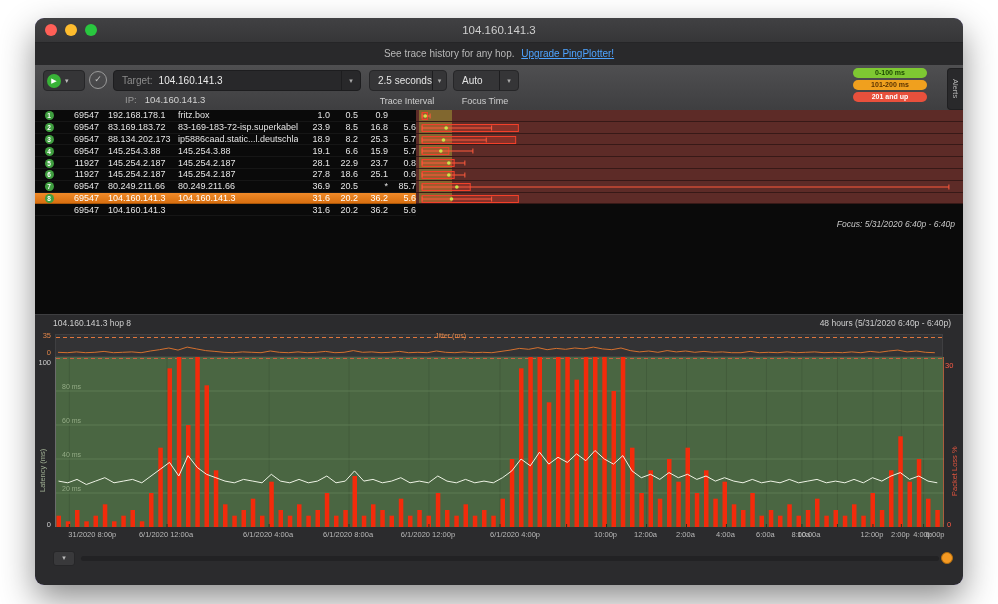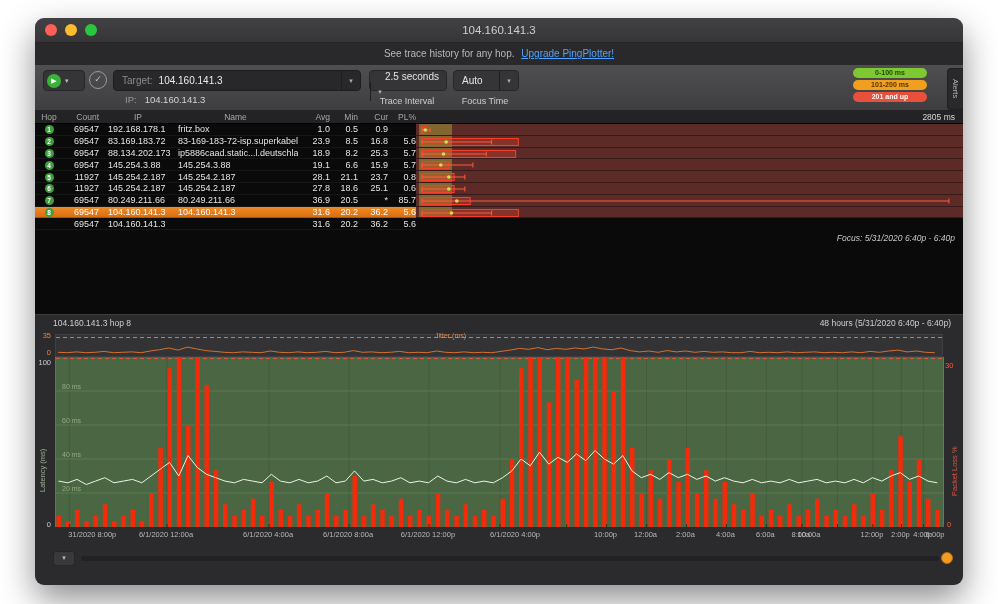--- a/index.html
+++ b/index.html
@@ -22,21 +22,21 @@
   .playcirc{width:14px;height:14px;margin-left:3px;background:#38b337;border-radius:50%;color:#fff;font-size:7px;display:flex;align-items:center;justify-content:center;}
   .playchev{margin-left:4px;color:#bbb;font-size:7px;}
   .checkbtn{position:absolute;left:54px;top:6px;width:16px;height:16px;border:1.5px solid #9a9a9a;border-radius:50%;color:#c0c0c0;font-size:9px;text-align:center;line-height:15px;cursor:pointer;}
   .targetbox{position:absolute;left:78px;top:5px;width:246px;height:19px;background:#28282a;border:1px solid #1d1d1f;border-radius:4px;display:flex;align-items:center;font-size:10px;cursor:pointer;}
   .targetbox .lbl{color:#8b8b8b;margin-left:8px;}
   .targetbox .val{color:#ececec;margin-left:6px;flex:1;}
   .boxchev{width:18px;border-left:1px solid #1d1d1f;color:#aaa;text-align:center;font-size:7px;align-self:stretch;line-height:19px;}
   .ipline{position:absolute;left:90px;top:29px;font-size:9.5px;color:#d2d2d2;}
   .ipline .lbl{color:#9a9a9a;margin-right:8px;}
   .combo{position:absolute;top:5px;height:19px;background:#353537;border:1px solid #262628;border-radius:4px;display:flex;align-items:center;font-size:10px;color:#e4e4e4;cursor:pointer;}
-  #interval-combo{left:334px;width:76px;flex-direction:column;}
+  #interval-combo{left:334px;width:76px;}
   #focus-combo{left:418px;width:64px;}
   .combo .val{flex:1;padding-left:8px;white-space:nowrap;}
   .combolabel{position:absolute;top:31px;font-size:9px;color:#cfcfcf;text-align:center;}
   #interval-label{left:320px;width:104px;}
   #focus-label{left:406px;width:88px;}
   .legend{position:absolute;right:36px;top:3px;display:flex;flex-direction:column;gap:2px;}
   .legend span{height:10px;line-height:10px;border-radius:5px;font-size:7px;font-weight:bold;padding:0 8px;text-align:center;min-width:58px;}
   .alerts{position:absolute;right:0;top:3px;width:15px;height:40px;background:#29292b;border:1px solid #1f1f21;border-right:none;border-radius:4px 0 0 4px;color:#b5b5b5;font-size:7.5px;writing-mode:vertical-rl;display:flex;align-items:center;justify-content:center;cursor:pointer;}
   
   .tablewrap{position:absolute;left:0;top:92px;width:928px;height:204px;background:#0a0a0a;}
@@ -129,31 +129,20 @@
     <div class="combolabel" id="focus-label">Focus Time</div>
     <div class="legend">
       <span style="background: rgb(126, 200, 50); color: rgb(29, 74, 0);">0-100 ms</span>
       <span style="background: rgb(240, 160, 30); color: rgb(90, 50, 0);">101-200 ms</span>
       <span style="background: rgb(232, 80, 60); color: rgb(255, 255, 255);">201 and up</span>
     </div>
     <div class="alerts">Alerts</div>
   </div>
 
   <div class="tablewrap">
-    <div class="thead">
-      <div class="c-hop">Hop</div>
-      <div class="c-count">Count</div>
-      <div class="c-ip">IP</div>
-      <div class="c-name">Name</div>
-      <div class="c-avg">Avg</div>
-      <div class="c-min">Min</div>
-      <div class="c-cur">Cur</div>
-      <div class="c-pl">PL%</div>
-      <div class="gheadcell">2805 ms</div>
-    </div>
     <div id="rows">
         <div class="row">
           <div class="cells">
             <div class="c-hop"><span class="hopcirc">1</span></div>
             <div class="c-count">69547</div>
             <div class="c-ip">192.168.178.1</div>
             <div class="c-name">fritz.box</div>
             <div class="c-avg">1.0</div>
             <div class="c-min">0.5</div>
             <div class="c-cur">0.9</div>
@@ -236,21 +225,21 @@
             </svg>
           </div>
         </div>
         <div class="row">
           <div class="cells">
             <div class="c-hop"><span class="hopcirc">5</span></div>
             <div class="c-count">11927</div>
             <div class="c-ip">145.254.2.187</div>
             <div class="c-name">145.254.2.187</div>
             <div class="c-avg">28.1</div>
-            <div class="c-min">21.1</div>
+            <div class="c-min">22.9</div>
             <div class="c-cur">23.7</div>
             <div class="c-pl">0.8</div>
           </div>
           <div class="gcell">
             <div class="focusband"></div>
             <svg width="100%" height="12" viewBox="0 0 540 12" preserveAspectRatio="none">
               <rect x="6" y="2.5" width="31.68" height="7" fill="rgba(243,64,42,.28)" stroke="#f3402a" stroke-width="1"></rect>
               <line x1="6" y1="6" x2="48.24" y2="6" stroke="#ff5a3c" stroke-width="1"></line>
               <line x1="6" y1="3.5" x2="6" y2="8.5" stroke="#ff5a3c" stroke-width="1"></line>
               <line x1="48.24" y1="3.5" x2="48.24" y2="8.5" stroke="#ff5a3c" stroke-width="1"></line>

